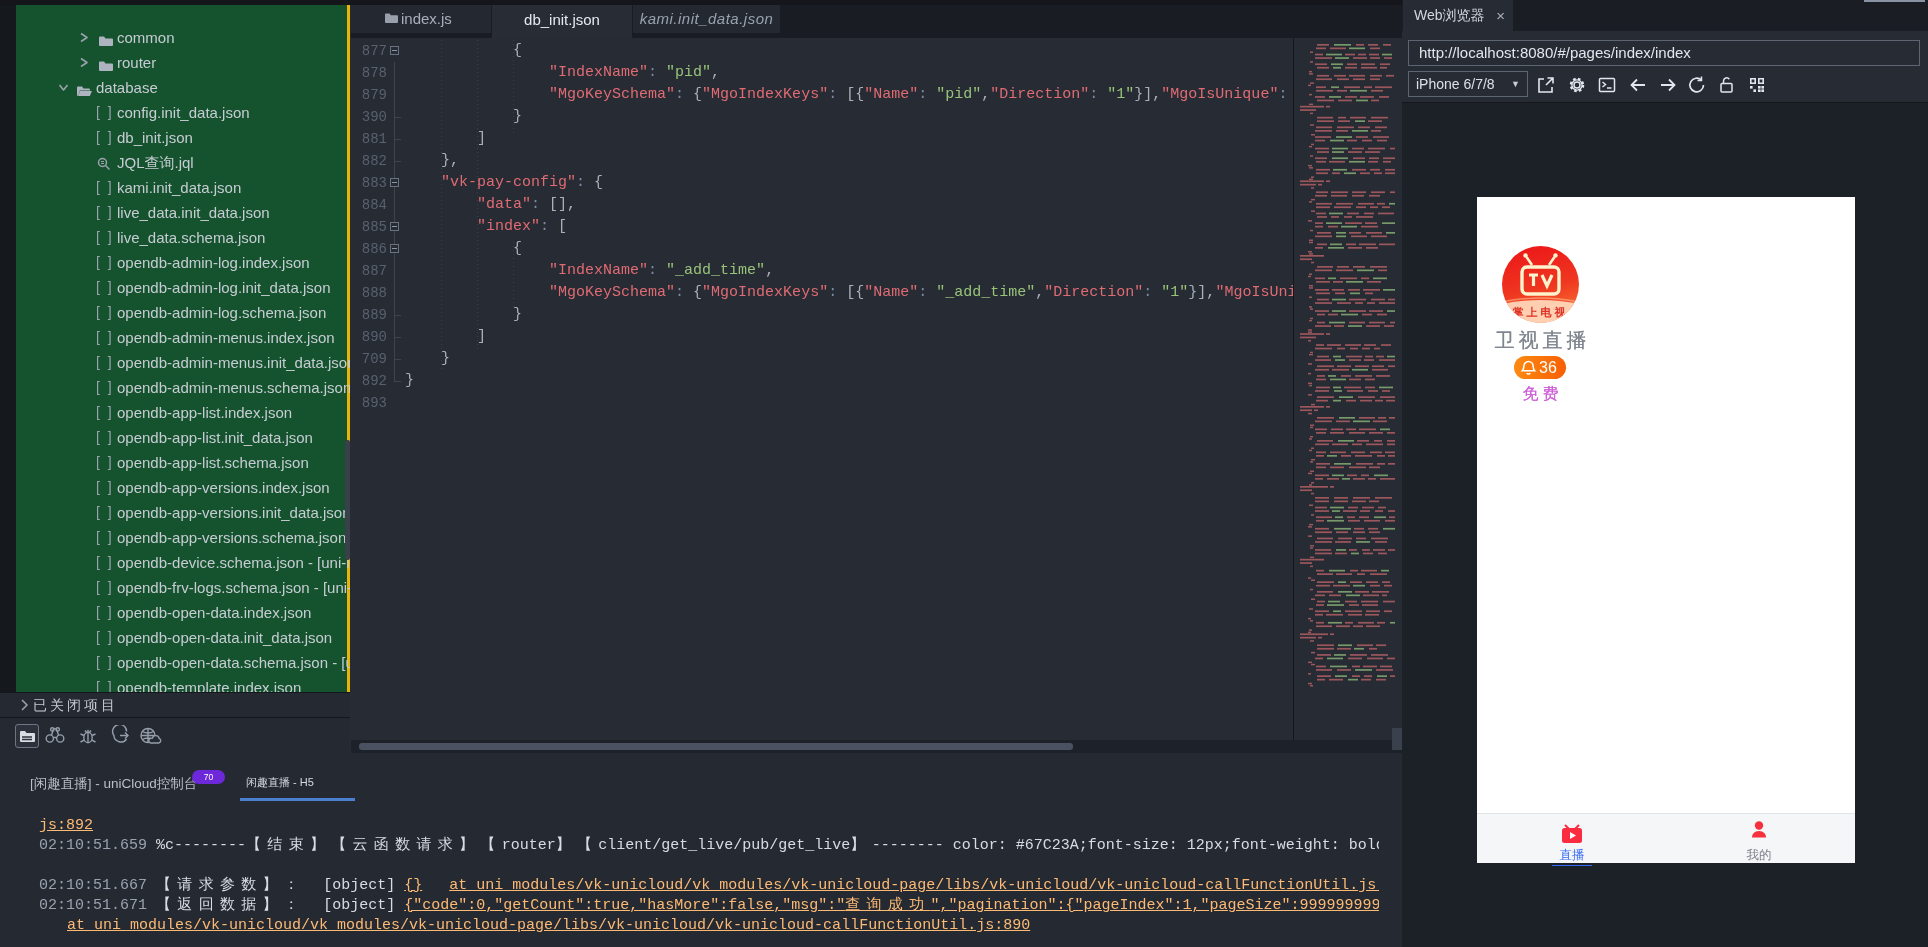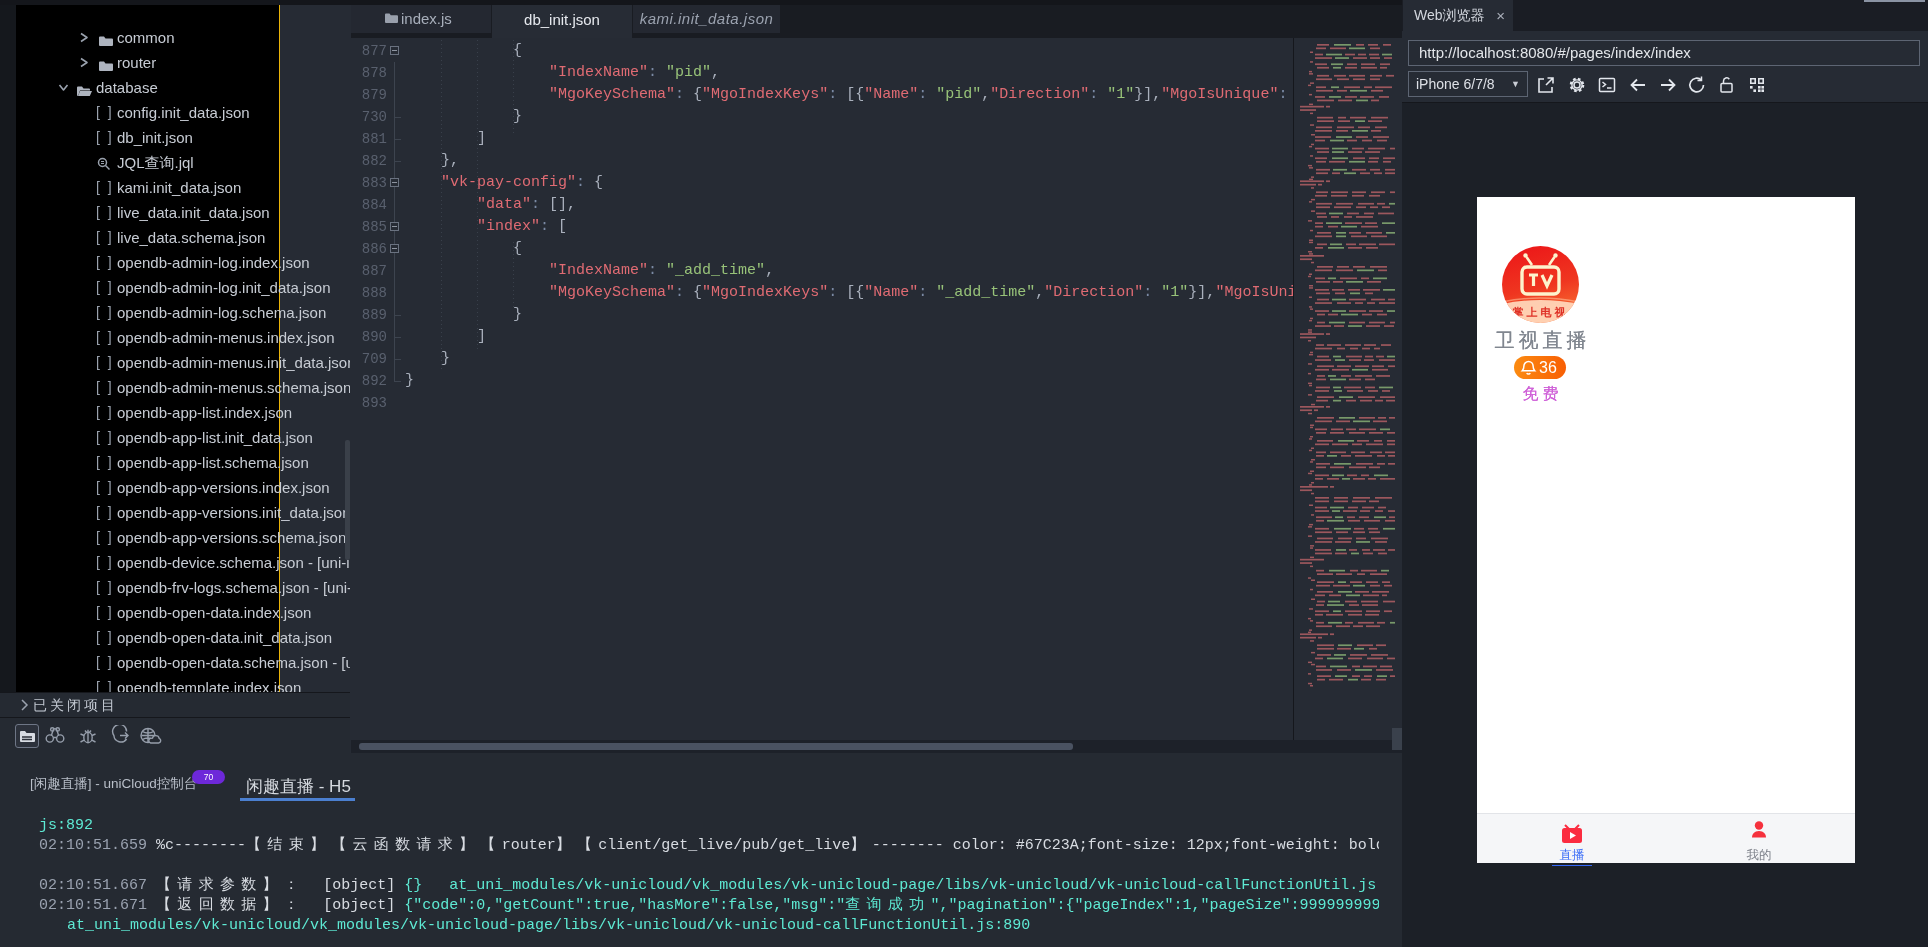--- a/index.html
+++ b/index.html
@@ -1,20 +1,20 @@
 <!DOCTYPE html>
 <html><head><meta charset="utf-8"><style>
 *{margin:0;padding:0;box-sizing:border-box}
 html,body{width:1928px;height:947px;overflow:hidden;background:#262b34;font-family:"Liberation Sans",sans-serif}
 .abs{position:absolute}
 #stage{position:absolute;left:0;top:0;width:1928px;height:947px;overflow:hidden}
 
 #toprail{left:0;top:0;width:1928px;height:5px;background:#14161b}
 #leftrail{left:0;top:5px;width:16px;height:687px;background:#15181d}
-#sidebar{left:16px;top:5px;width:264px;height:751px;background:#000000;border-right:1px solid #eab308}
+#sidebar{left:16px;top:5px;width:334px;height:751px;background:#14532d;border-right:3px solid #eab308}
 .trow{position:absolute;height:25px;line-height:25px;font-size:15px;color:#c7ccd4;white-space:nowrap;left:0;width:334px;overflow:hidden}
 .chev{position:absolute;width:10px;height:10px;top:7px}
 .chev svg{display:block}
 .ticon{position:absolute;top:4px}
 .tlab{position:absolute;top:0}
 .brk{color:#9aa2ae;font-size:14px;letter-spacing:2px}
 #closebar{left:0;top:692px;width:350px;height:26px;border-top:1px solid #15171c;border-bottom:1px solid #15171c;background:#252a32;line-height:25px;font-size:14px;color:#c3c9d2}
 #sidetools{left:0;top:718px;width:350px;height:35px;background:#252a32}
 
 #edtabs{left:351px;top:5px;width:1051px;height:33px;background:#191c22}
@@ -23,21 +23,21 @@
 .lnum{position:absolute;left:0;width:36px;text-align:right;height:22px;line-height:22px;font-size:14px;font-family:"Liberation Mono",monospace;color:#59606e}
 .fold{position:absolute;left:39px;width:9px;height:9px;border:1px solid #6a7280;background:#262b34;z-index:3}
 .fold i{position:absolute;left:1px;top:3px;width:5px;height:1px;background:#8d94a0}
 .red{color:#e06b73}.grn{color:#98c379}.pun{color:#a9b0bc}.col{color:#7b8aa4}
 .guide{position:absolute;width:1px;background-image:linear-gradient(#39404b 30%,transparent 30%);background-size:1px 4px}
 #hscroll{left:351px;top:740px;width:1051px;height:13px;background:#1d2129}
 #hthumb{left:359px;top:743px;width:714px;height:7px;background:#4a5261;border-radius:3px}
 
 #console{left:0;top:753px;width:1402px;height:194px;background:#252a32}
 .ctext{position:absolute;font-size:15px;font-family:"Liberation Mono",monospace;white-space:pre;height:20px;line-height:20px}
-.blu{color:#5eead4;}
+.blu{color:#fdba74;text-decoration:underline}
 .gry{color:#9aa2b0}
 .wht{color:#d8dce2}
 .cj{letter-spacing:6.3px}
 
 #rpanel{left:1402px;top:0;width:526px;height:947px;background:#1c2027}
 #rchrome{left:1402px;top:0;width:526px;height:103px;background:#262b34}
 #rtabrow{left:1402px;top:0;width:526px;height:31px;background:#1a1d24}
 #rtab{left:1403px;top:0;width:110px;height:31px;background:#262b34;color:#d3d7de;font-size:14px;line-height:31px}
 #urlbar{left:1408px;top:40px;width:512px;height:26px;border:1px solid #5d6573;color:#e3e6ea;font-size:15px;line-height:24px;padding-left:10px}
 #devsel{left:1408px;top:71px;width:120px;height:26px;border:1px solid #5d6573;color:#dde0e6;font-size:14px;line-height:24px;padding-left:7px}
@@ -265,21 +265,21 @@
       </svg>
 <span style="position:absolute;left:50px;top:0;line-height:28px;font-size:15px">index.js</span>
     </div>
 <div style="position:absolute;left:141px;top:0;width:140px;height:33px;background:#272c35;color:#e6e9ee;font-size:15px;text-align:center;line-height:29px">db_init.json</div>
 <div style="position:absolute;left:282px;top:0;width:147px;height:28px;background:#242831;color:#9ba2af;font-style:italic;text-align:center;line-height:28px;font-size:15px;letter-spacing:0.5px">kami.init_data.json</div>
 </div>
 <div class="abs" id="edcode">
     <div class="lnum" style="top:2px">877</div>
     <div class="lnum" style="top:24px">878</div>
     <div class="lnum" style="top:46px">879</div>
-    <div class="lnum" style="top:68px">730</div>
+    <div class="lnum" style="top:68px">390</div>
     <div class="lnum" style="top:90px">881</div>
     <div class="lnum" style="top:112px">882</div>
     <div class="lnum" style="top:134px">883</div>
     <div class="lnum" style="top:156px">884</div>
     <div class="lnum" style="top:178px">885</div>
     <div class="lnum" style="top:200px">886</div>
     <div class="lnum" style="top:222px">887</div>
     <div class="lnum" style="top:244px">888</div>
     <div class="lnum" style="top:266px">889</div>
     <div class="lnum" style="top:288px">890</div>
@@ -935,21 +935,21 @@
         <rect x="82.0" y="640.8" width="10.0" height="1.7" fill="#9c575d"></rect>
         <rect x="14.0" y="644.8" width="4.0" height="1.5" fill="#9c575d"></rect>
         <rect x="16.0" y="647.0" width="3.0" height="1.5" fill="#9c575d"></rect>
       </svg></div>
   </div>
 <div class="abs" id="hscroll"></div>
 <div class="abs" id="hthumb"></div>
 <div class="abs" id="console">
 <div style="position:absolute;left:30px;top:22px;font-size:13.5px;color:#b9bfc9">[闲趣直播] - uniCloud控制台</div>
 <div style="position:absolute;left:192px;top:17px;width:33px;height:14px;border-radius:7px;background:#6d28d9;color:#fff;font-size:8.5px;text-align:center;line-height:14px">70</div>
-<div style="position:absolute;left:246px;top:22px;font-size:17px;color:#d6dae0">闲趣直播 - H5</div>
+<div style="position:absolute;left:246px;top:22px;font-size:11px;color:#d6dae0">闲趣直播 - H5</div>
 <div style="position:absolute;left:240px;top:45px;width:115px;height:3px;background:#4b7fd0"></div>
 <div class="ctext" style="left:39px;top:63px"><span class="blu">js:892</span></div>
 <div class="ctext" style="left:39px;top:83px;width:1340px;overflow:hidden"><span class="gry">02:10:51.659</span><span class="wht"> %c--------<span class="cj">【结束】【云函数请求】【</span>router<span class="cj">】【</span>client/get_live/pub/get_live<span class="cj">】</span>-------- color: #67C23A;font-size: 12px;font-weight: bold;   </span></div>
 <div class="ctext" style="left:39px;top:123px;width:1340px;overflow:hidden"><span class="gry">02:10:51.667</span><span class="wht"> <span class="cj">【请求参数】：</span>  [object] </span><span class="blu">{}</span><span class="wht">   </span><span class="blu">at_uni_modules/vk-unicloud/vk_modules/vk-unicloud-page/libs/vk-unicloud/vk-unicloud-callFunctionUtil.js:889</span></div>
 <div class="ctext" style="left:39px;top:143px;width:1340px;overflow:hidden"><span class="gry">02:10:51.671</span><span class="wht"> <span class="cj">【返回数据】：</span>  [object] </span><span class="blu">{"code":0,"getCount":true,"hasMore":false,"msg":"<span class="cj">查询成功</span>","pagination":{"pageIndex":1,"pageSize":999999999},"..."}</span></div>
 <div class="ctext" style="left:67px;top:163px"><span class="blu">at_uni_modules/vk-unicloud/vk_modules/vk-unicloud-page/libs/vk-unicloud/vk-unicloud-callFunctionUtil.js:890</span></div>
 </div>
 <div class="abs" id="rpanel"></div>
 <div class="abs" id="rchrome"></div>
 <div class="abs" id="rtabrow"></div>

